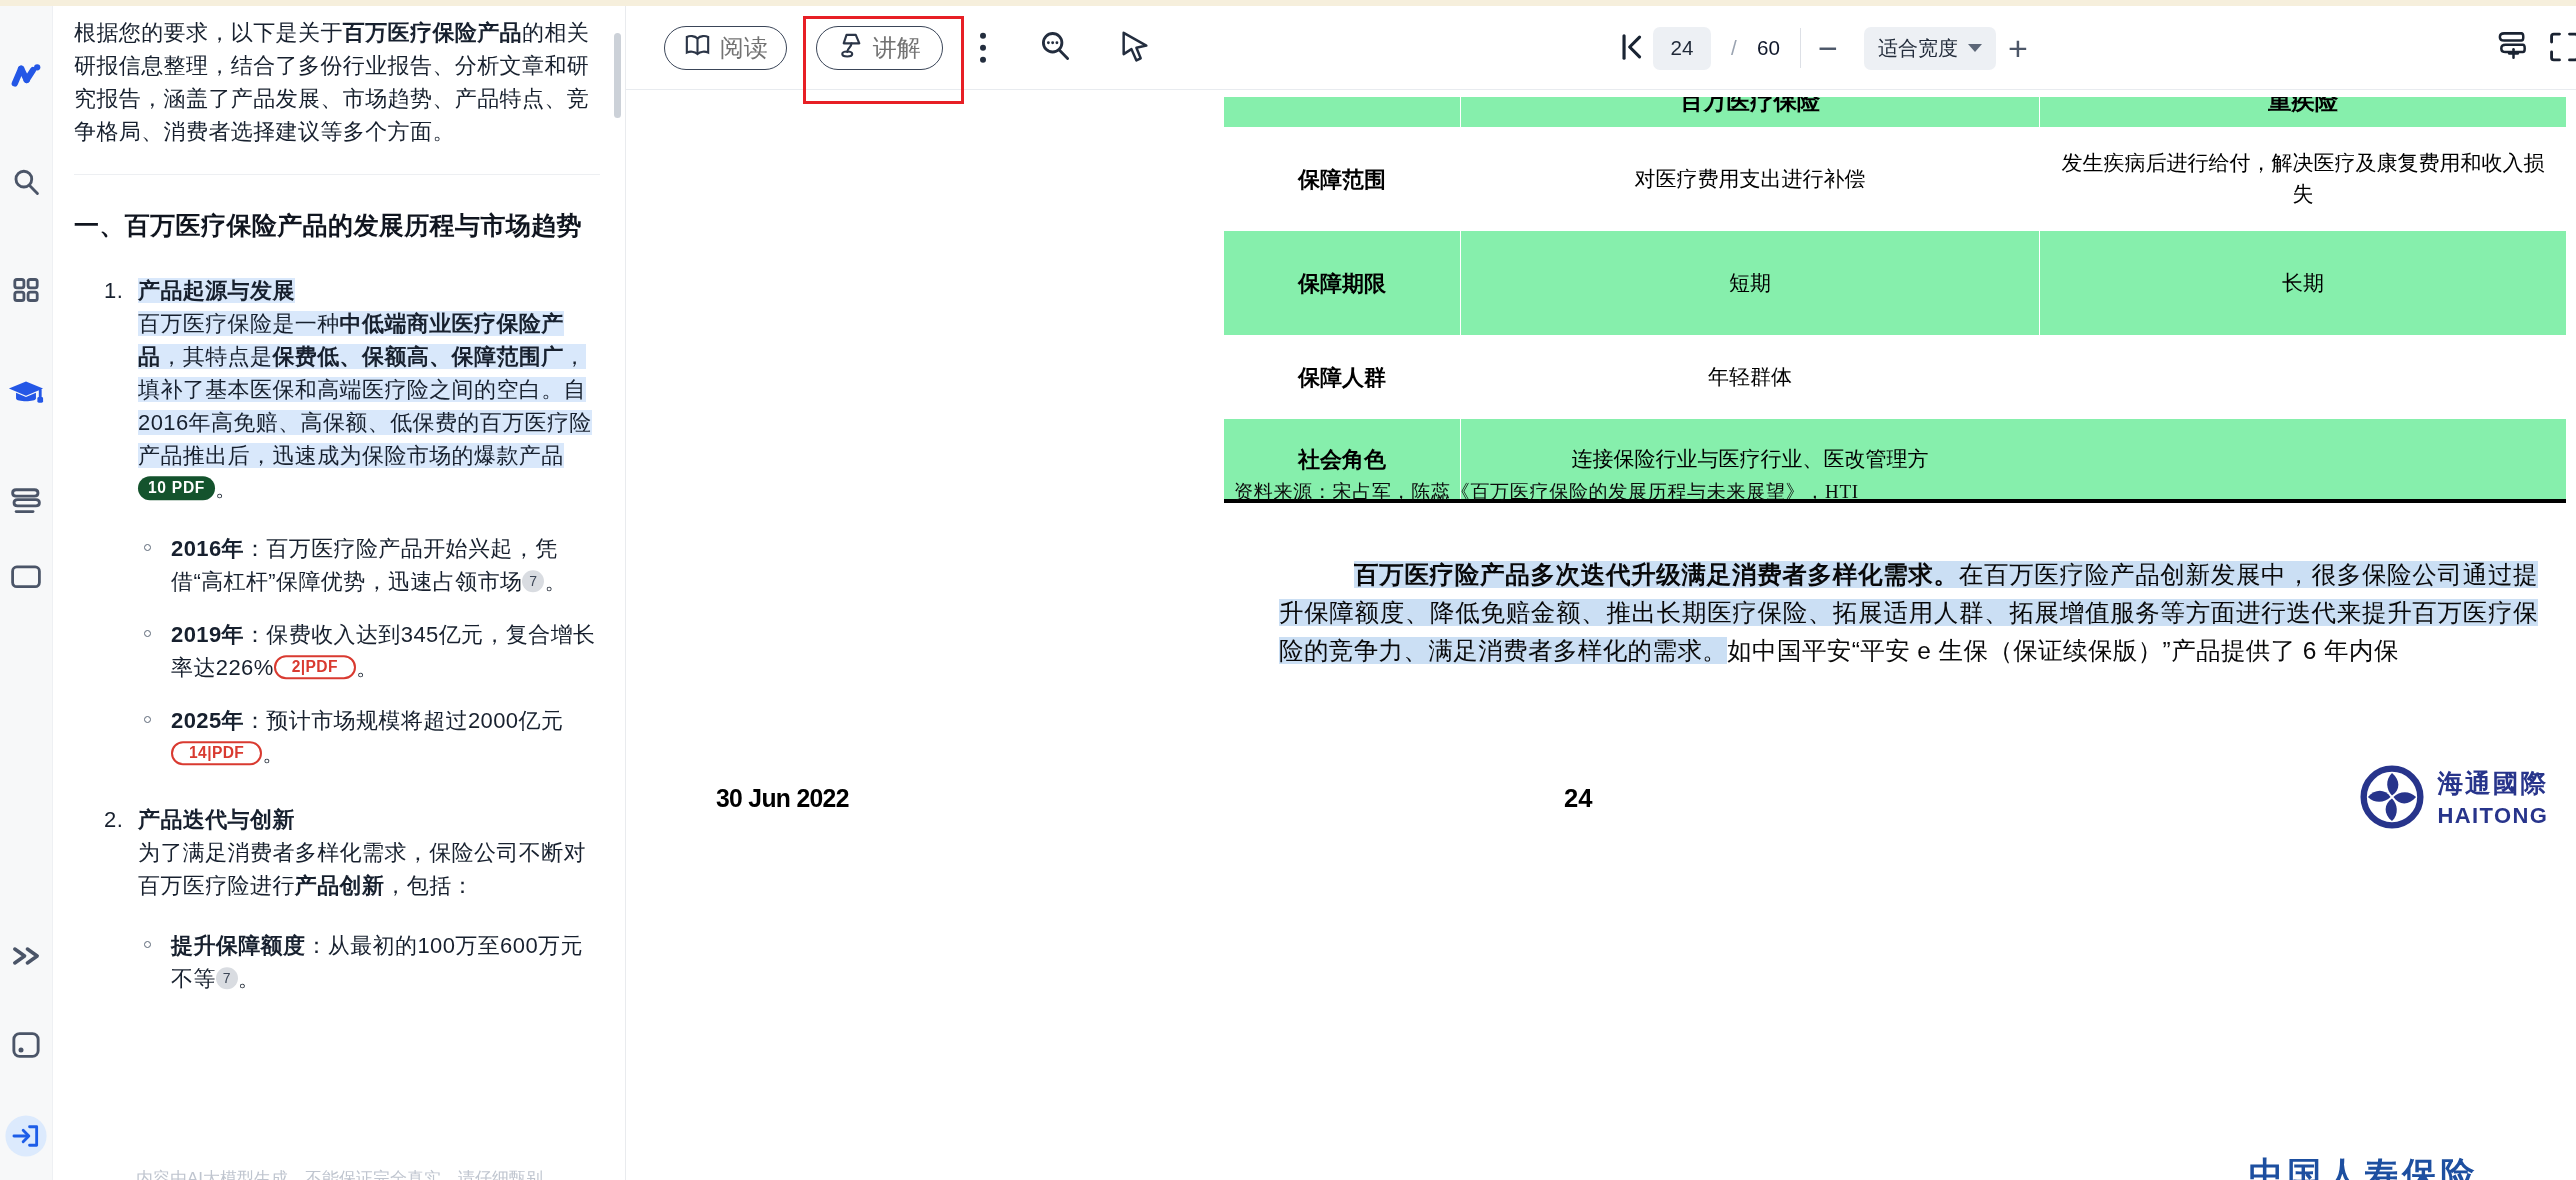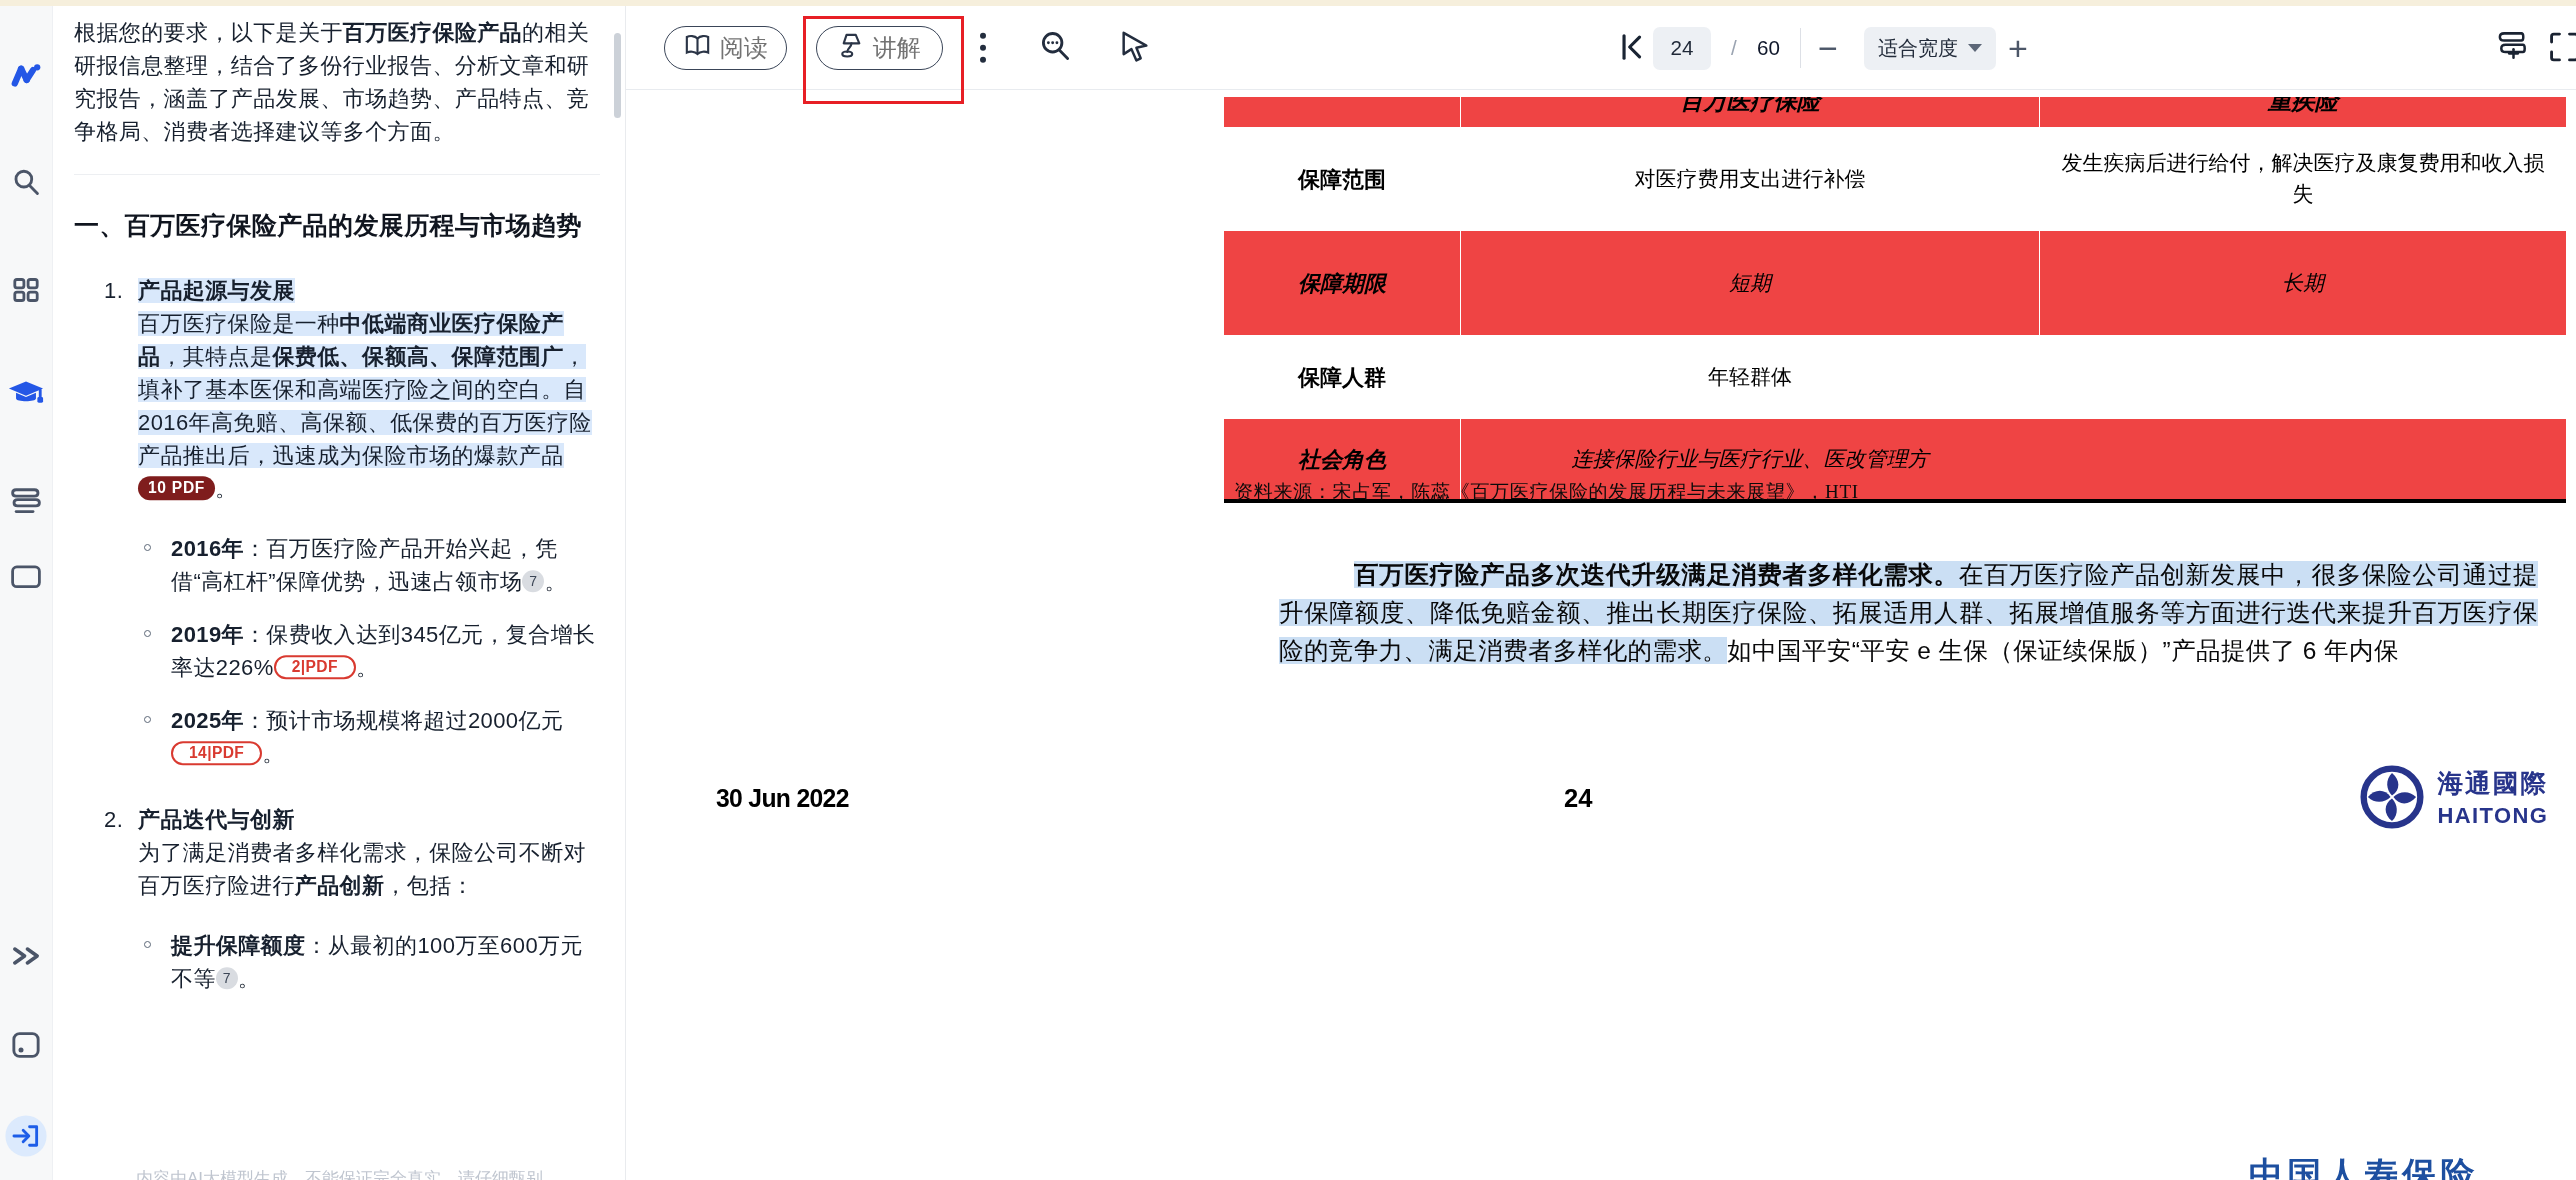--- a/index.html
+++ b/index.html
@@ -16,21 +16,21 @@
   .rail-ic svg { display:block; }
 
   
   #chat { left:53px; top:6.4px; width:573px; height:1174px; background:#fff; border-right:1.4px solid #e9ebee; overflow:hidden; }
   #chat-scrollthumb { right:3.6px; top:27px; width:7.8px; height:85px; background:#ccd1d8; border-radius:4.3px; }
   #chat-inner { position:absolute; left:21px; top:10px; width:529px; font-size:22px; line-height:33px; color:#17202e; letter-spacing:0.4px; }
   .seg-text {}
   .seg-bold { font-weight:bold;margin-top:13px; }
   .seg-hl { background:#d9e8fb; }
   .seg-hlbold { background:#d9e8fb; font-weight:bold; }
-  .seg-badge-solid { display:inline-block; background:#7f1d1d; color:#fff; font-size:15.6px; font-weight:bold;
+  .seg-badge-solid { display:inline-block; background:#14532d; color:#fff; font-size:15.6px; font-weight:bold;
      line-height:24px; padding:0 10px; border-radius:12.8px; transform:translateY(-2.8px); letter-spacing:0.7px; }
   .seg-badge-outline { display:inline-block; background:#fff; color:#d93a30; border:2.1px solid #d93a30; font-size:15.6px;
      font-weight:bold; line-height:20px; padding:0 16px; border-radius:12px; transform:translateY(-2.8px); }
   .seg-badge-circle { display:inline-flex; align-items:center; justify-content:center; width:22px; height:22px;
      background:#d9dce1; color:#3c4656; font-size:14px; border-radius:50%; transform:translateY(-2.8px); }
   #chat-divider { border:none; border-top:1.4px solid #edeff2; margin:25.6px 0 33px 0; width:526px; }
   #chat-h1 { font-size:25px; font-weight:bold; line-height:35px; color:#10151f; margin:0 0 31px 0; }
   .chat-item { position:relative; padding-left:64px; margin-top:33px; }
   .chat-item:first-child { margin-top:0; }
   .item-num { position:absolute; left:30px; top:0; }
@@ -69,21 +69,21 @@
   #ico-shelf { left:1871px; }
   #ico-full { left:1922px; }
 
   #red-box { left:803px; top:15.6px; width:161px; height:88px; border:3.6px solid #e71f25; z-index:50; }
 
   
   #pdf { position:absolute; left:0; top:85px; width:1950px; height:1089px; background:#fff; overflow:hidden; }
   .serif { font-family:"Liberation Serif", serif; }
   #pdf-table { position:absolute; left:598px; top:5.7px; width:1342px; }
   .trow { display:grid; grid-template-columns:236px 579px 527px; }
-  .trow.shade { background:#ef4444;font-style:italic; }
+  .trow.shade { background:#86efac; }
   .tcell { display:flex; align-items:center; justify-content:center; text-align:center; font-size:21px; color:#000;
      font-family:"Liberation Serif", serif; padding:0 21px; line-height:31px; }
   .tcell.lab { font-weight:bold; font-family:"Liberation Sans", sans-serif; font-size:22px; }
   .trow .tcell + .tcell { border-left:1.4px solid #fff; }
   .trow.head { height:30px; overflow:hidden; }
   .trow.head .tcell { align-items:flex-start; font-weight:bold; font-family:"Liberation Sans", sans-serif; font-size:23.4px; }
   .trow.head .tcell span { margin-top:-11.4px; display:block; }
   #table-bottom { border-top:4.3px solid #000; }
   #pdf-source { position:absolute; left:608px; top:388px; font-size:19px; color:#0b0b0b; letter-spacing:0.7px; }
   #pdf-para { position:absolute; left:653px; top:465px; width:1259px; font-size:24.5px; line-height:38px;

